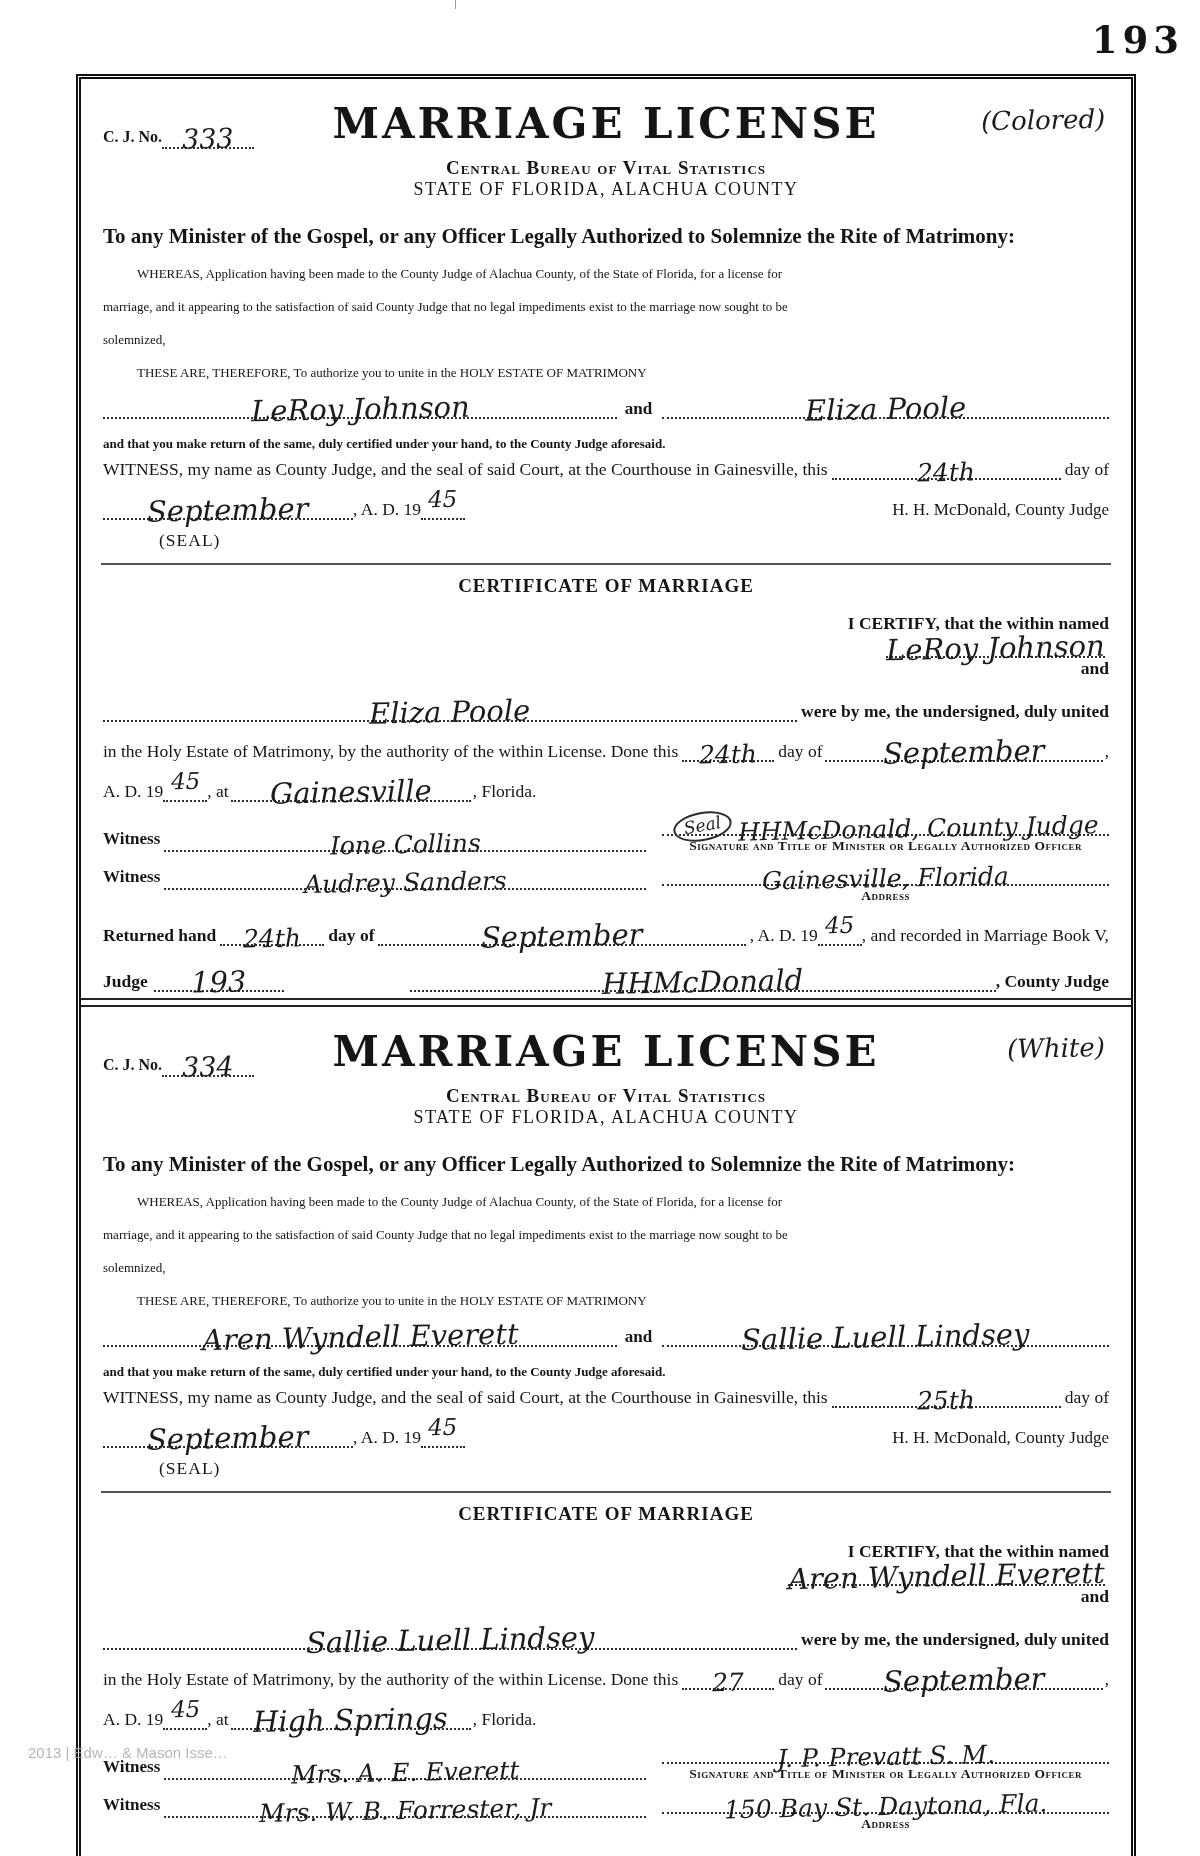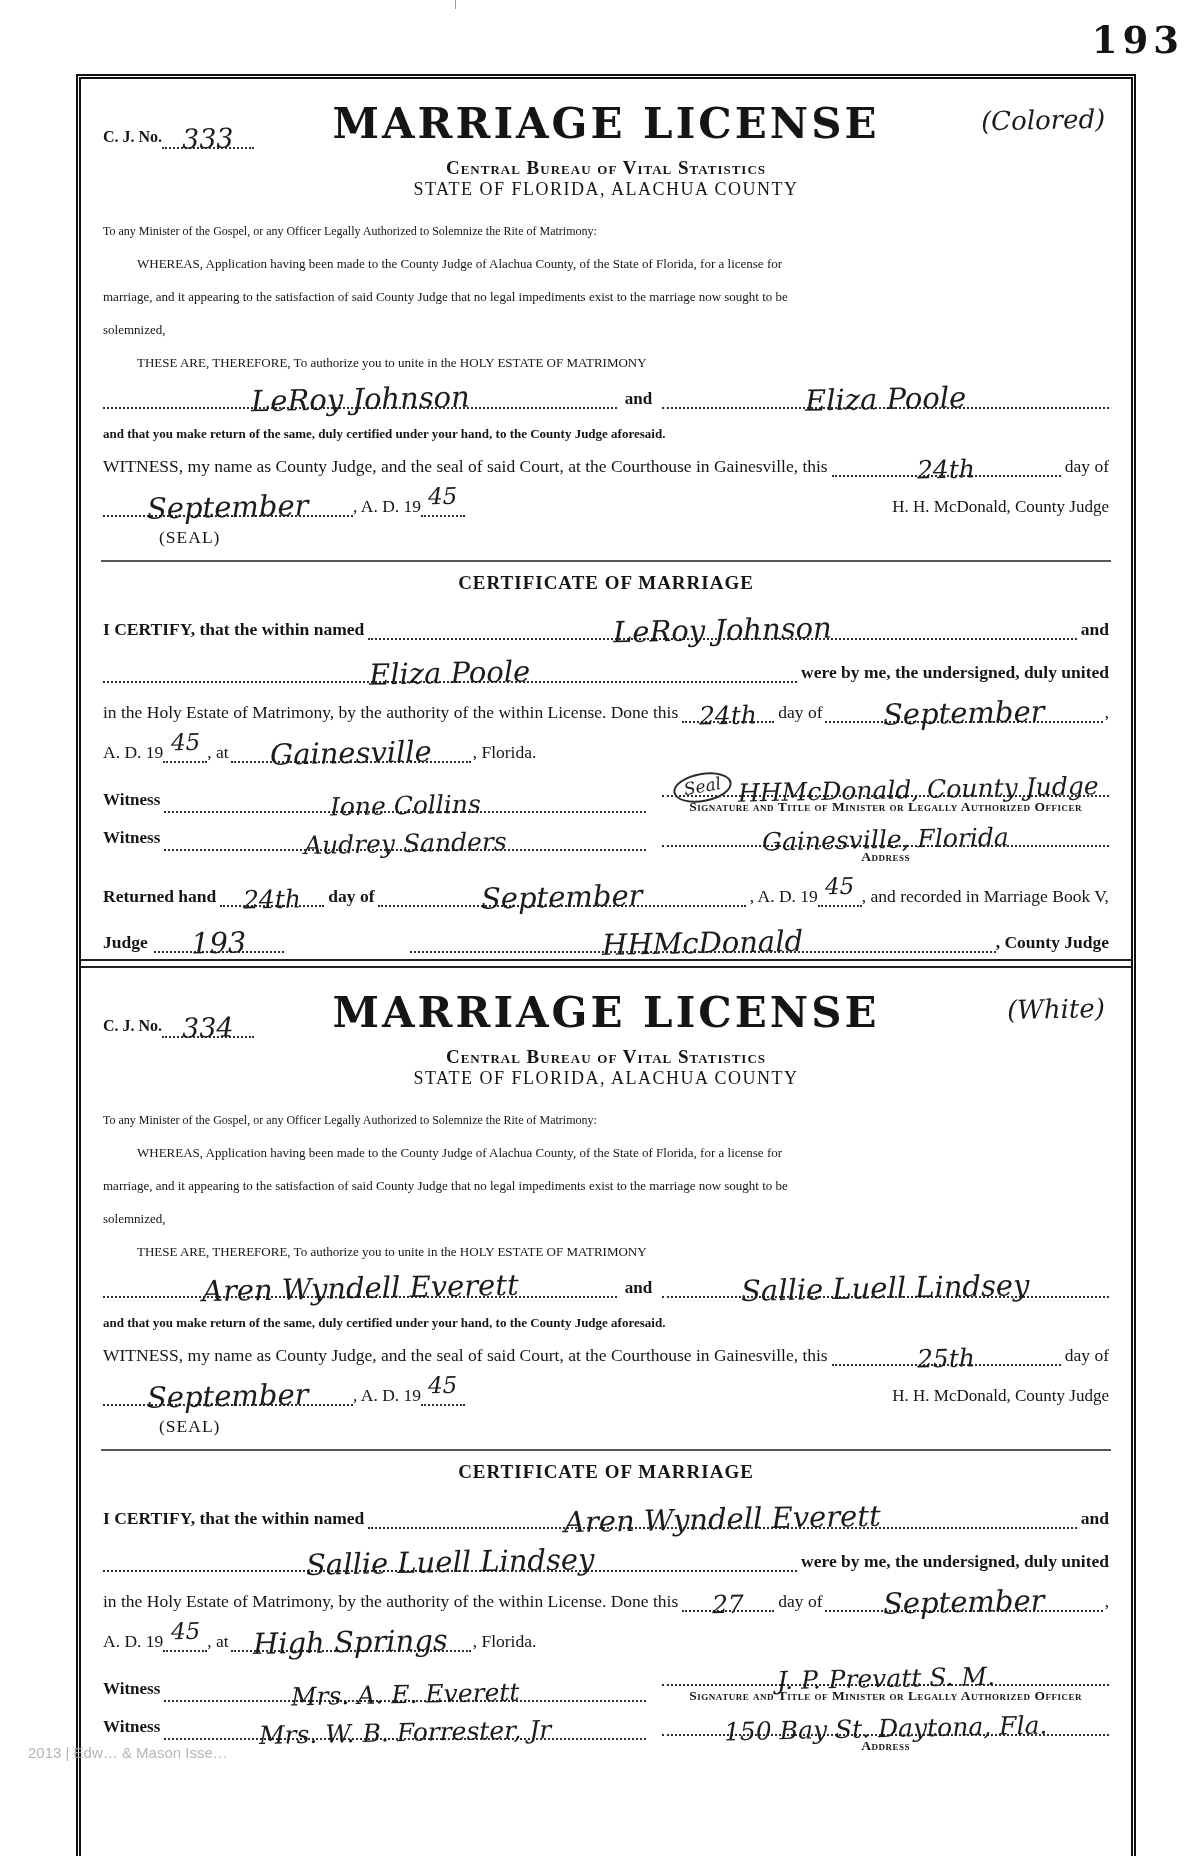--- a/index.html
+++ b/index.html
@@ -42,49 +42,49 @@
   .header-row { position:relative; height:50px; margin-top:24px; }
   .cj-no { position:absolute; left:0; bottom:4px; font-size:16px; font-weight:bold; display:flex; align-items:center; }
   .cj-slot { display:inline-flex; justify-content:center; align-items:flex-end; width:92px; border-bottom:2px dotted #333; }
   .cj-slot .hw { font-size:27px; margin-bottom:-5px; }
   .title {
     margin:0; text-align:center; font-family:"DejaVu Serif", serif;
     font-size:42px; font-weight:bold; letter-spacing:3px; line-height:1;
   }
   .subtitle1 { margin-top:4px; text-align:center; font-variant:small-caps; font-weight:bold; font-size:19px; letter-spacing:1px; }
   .subtitle2 { margin-top:0; text-align:center; font-size:18px; letter-spacing:1.5px; }
-  .addressee { margin:24px 0 0; font-size:12px; font-weight:normal; }
+  .addressee { margin:24px 0 0; font-size:21px; font-weight:bold; }
   .para { margin:17px 0 0; font-size:13px; }
   .para.indent { text-indent:34px; }
   .bold { font-weight:bold; }
 
   .dot-fill {
     display:inline-flex; justify-content:center; align-items:flex-end;
     border-bottom:2px dotted #2e2e2e; box-sizing:border-box;
   }
   .dot-fill .hw { margin-bottom:-7px; }
 
   .names-row { display:flex; align-items:flex-end; margin-top:4px; }
   .name-slot { flex:1.15; height:34px; }
   .name-slot:last-child { flex:1; }
   .and-word { font-weight:bold; font-size:17px; padding:0 10px 0 8px; }
 
   .flexline { display:flex; align-items:flex-end; font-size:17.5px; }
   .nowrap { white-space:nowrap; }
-  .witness-row { margin-top:11px; }
+  .witness-row { margin-top:4px; }
   .witness-row .day-slot { flex:1; height:24px; margin:0 4px; }
   .month-row { margin-top:12px; }
   .month-slot { width:250px; height:28px; }
   .year-slot { width:44px; height:24px; border-bottom:2px dotted #2e2e2e; display:inline-flex; justify-content:center; align-items:flex-end; }
   .judge-name { margin-left:auto; font-size:17px; white-space:nowrap; }
   .seal-label { margin:10px 0 0 56px; font-size:17.5px; letter-spacing:1px; }
   .rule { border:none; border-top:2px solid #555; margin:12px -2px 10px; }
 
   .cert-title { margin:0; text-align:center; font-size:19px; letter-spacing:1px; font-weight:bold; }
-  .certify-row { margin-top:16px; }
+  .certify-row { margin-top:16px;flex-direction:column; }
   .certify-row .groom-slot { flex:1; height:30px; margin:0 4px; }
   .united-row { margin-top:13px; }
   .united-row .bride-slot { flex:1; height:30px; margin-right:4px; }
   .estate-row { margin-top:14px; }
   .estate-row .day-slot2 { width:92px; height:24px; margin:0 4px; }
   .estate-row .month-slot2 { flex:1; height:26px; margin:0 2px; }
   .place-row { margin-top:12px; }
   .place-row .place-slot { width:240px; height:28px; margin:0 2px; }
 
   .two-col { display:flex; margin-top:2px; }

